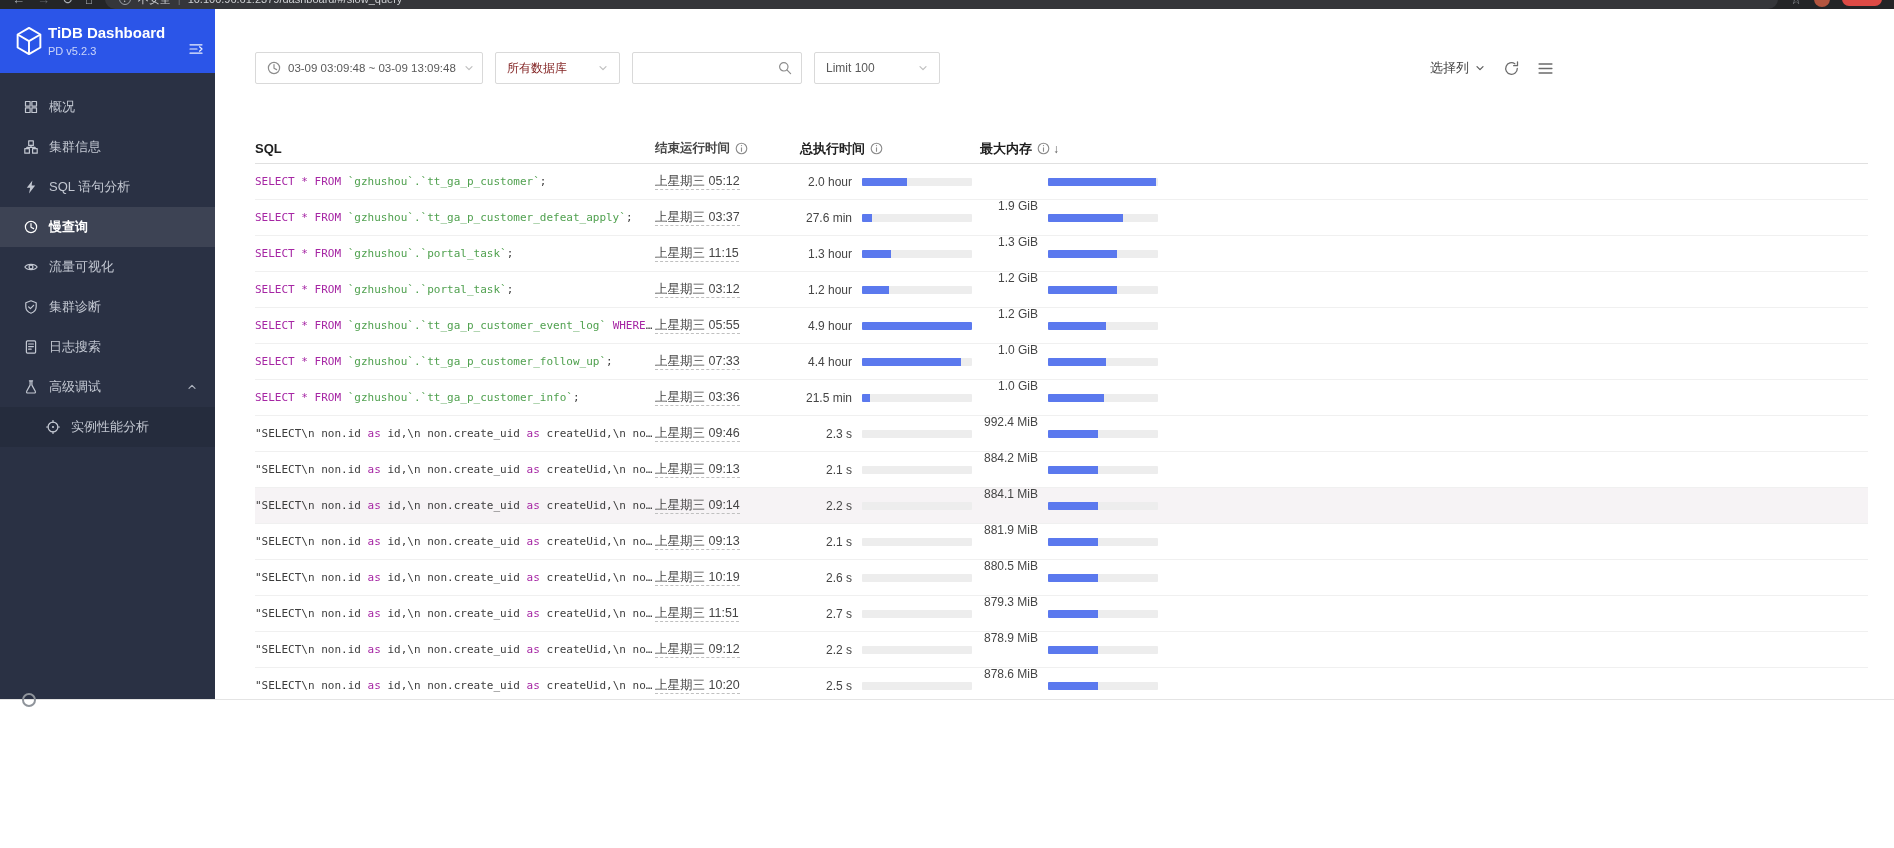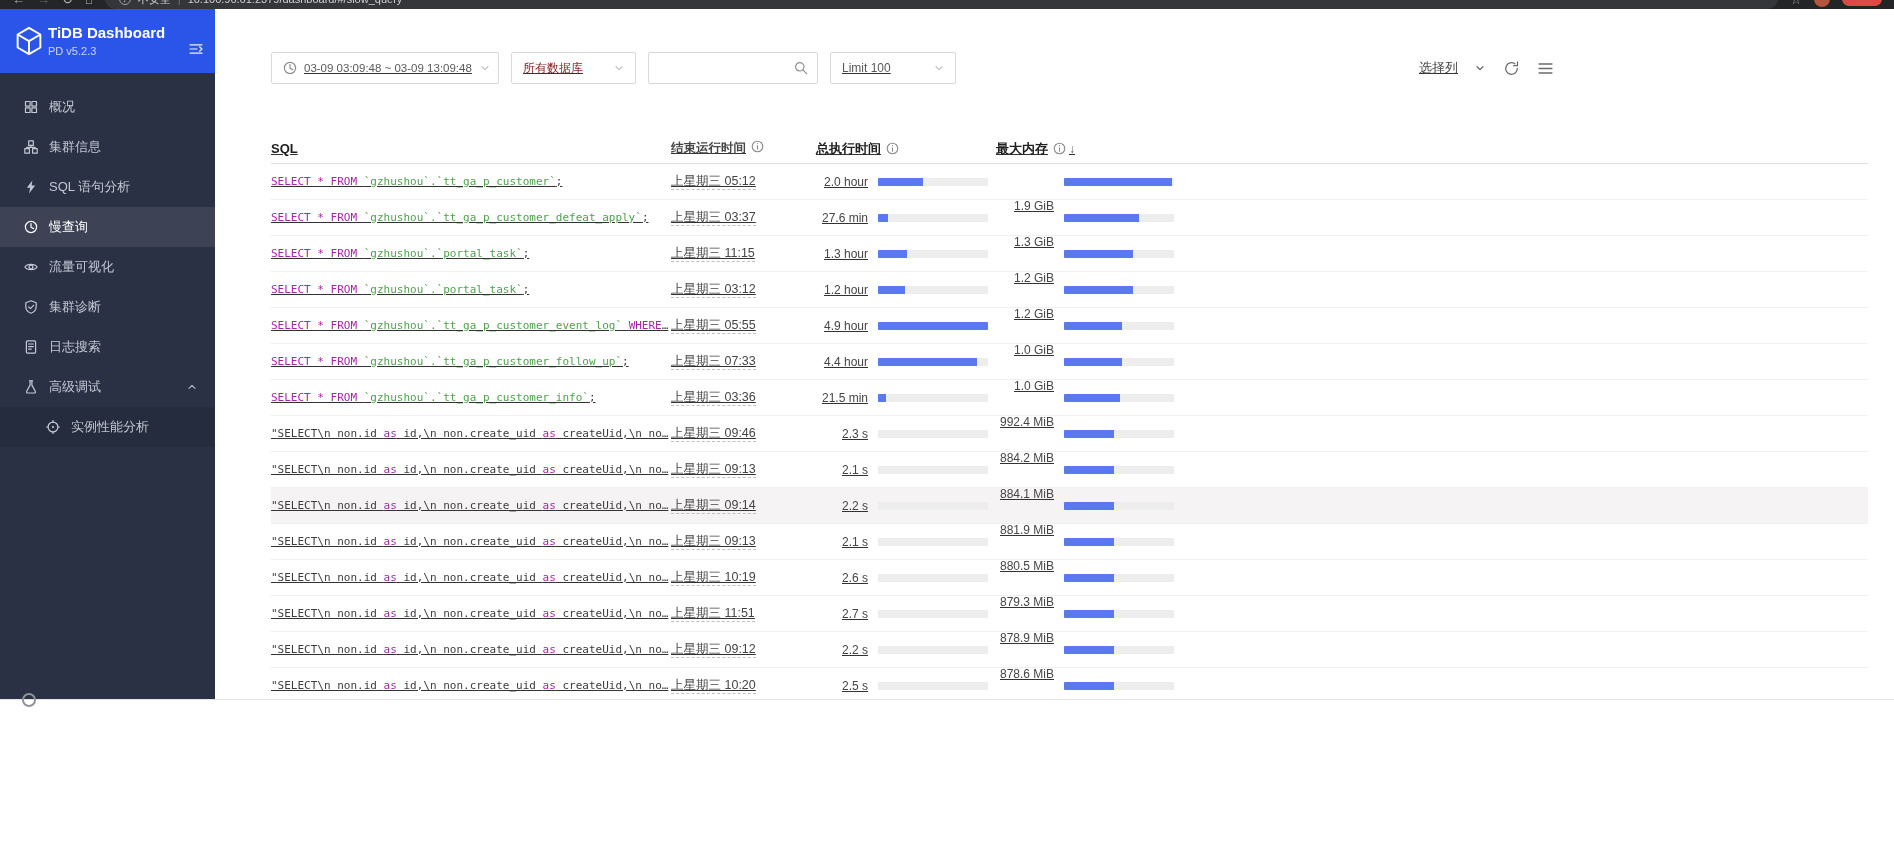--- a/index.html
+++ b/index.html
@@ -33,51 +33,51 @@
   .titles { line-height:1.25; }
   .app-title { color:#fff; font-size:15px; font-weight:600; white-space:nowrap; }
   .app-sub { color:rgba(255,255,255,.75); font-size:11px; margin-top:2px; }
   .fold { position:absolute; right:12px; top:33px; color:rgba(255,255,255,.92); display:inline-flex; }
   .logo { display:inline-flex; flex:none; }
   .menu { padding-top:14px; }
   .menu-item { height:40px; display:flex; align-items:center; padding:0 18px 0 24px; gap:11px;
     font-size:13px; color:#c3c8d2; cursor:default; }
   .menu-item .mi-icon { width:14px; height:14px; display:inline-flex; flex:none; }
   .menu-item .mi-label { white-space:nowrap; }
-  .menu-item.active { background:rgba(255,255,255,.09); color:#fff; font-weight:400; }
+  .menu-item.active { background:rgba(255,255,255,.09); color:#fff; font-weight:700; }
   .menu-item.sub { padding-left:46px; background:rgba(0,0,0,.10); }
   .mi-caret { margin-left:auto; display:inline-flex; opacity:.85; }
 
   
-  .main { flex:1; min-width:0; padding:0 26px 0 56px; background:#fff;text-decoration:underline; }
+  .main { flex:1; min-width:0; padding:0 26px 0 40px; background:#fff; }
   .toolbar { margin-top:43px; display:flex; align-items:center; gap:12px; }
   .control { height:32px; border:1px solid #d9d9d9; border-radius:2px; background:#fff;
     display:flex; align-items:center; padding:0 11px; font-size:12px; color:#595959; flex:none; }
   .control.time { width:228px; }
   .control.time .t-text { font-size:11.5px; }
   .control.db { width:125px; }
   .control.db .placeholder { color:#7f1d1d; }
   .control.search { width:170px; padding:0 9px 0 11px; }
   .control.search input { border:none; outline:none; flex:1; min-width:0; font:inherit; color:#333; background:transparent; }
   .control.limit { width:126px; }
   .t-ic { display:inline-flex; margin-right:7px; color:#8c8c8c; flex:none; }
   .t-text { white-space:nowrap; }
   .caret { margin-left:auto; display:inline-flex; color:#bfbfbf; flex:none; }
   .control.time .caret { margin-left:8px; }
   .s-ic { display:inline-flex; color:#8c8c8c; margin-left:auto; }
   .right-tools { margin-left:auto; margin-right:315px; display:flex; align-items:center; gap:19px; }
-  .cols { display:flex; align-items:center; gap:17px; font-size:13px; color:#434343; }
+  .cols { display:flex; align-items:center; gap:6px; font-size:13px; color:#434343; }
   .cols .caret { color:#595959; margin-left:0; }
   .tool-ic { display:inline-flex; color:#6b6b6b; }
 
   
   .table { margin-top:50px; }
   .thead { display:flex; align-items:center; height:30px; border-bottom:1px solid #e0e0e0;
     font-size:13px; font-weight:700; color:#202020; }
-  .th { display:flex; align-items:flex-start; }
+  .th { display:flex; align-items:center; }
   .info { display:inline-flex; color:#8c8c8c; margin-left:5px; }
   .sort { color:#595959; font-weight:700; font-size:12px; margin-left:3px; }
   .trow { display:flex; align-items:center; height:36px; border-bottom:1px solid #f0f0f0; }
   .trow.hl { background:#f6f3f5; }
   .c-sql { width:400px; flex:none; font-family:"DejaVu Sans Mono","Liberation Mono",monospace;
     font-size:11px; white-space:nowrap; overflow:hidden; padding-right:12px; }
   .thead .c-sql { font-family:inherit; font-size:13px; overflow:visible; }
   .c-end { width:145px; flex:none; font-size:12.5px; color:#454545; }
   .endt { border-bottom:1px dashed #c0c0c0; padding-bottom:1px; white-space:nowrap; }
   .c-exec { width:180px; flex:none; display:flex; align-items:center; }

